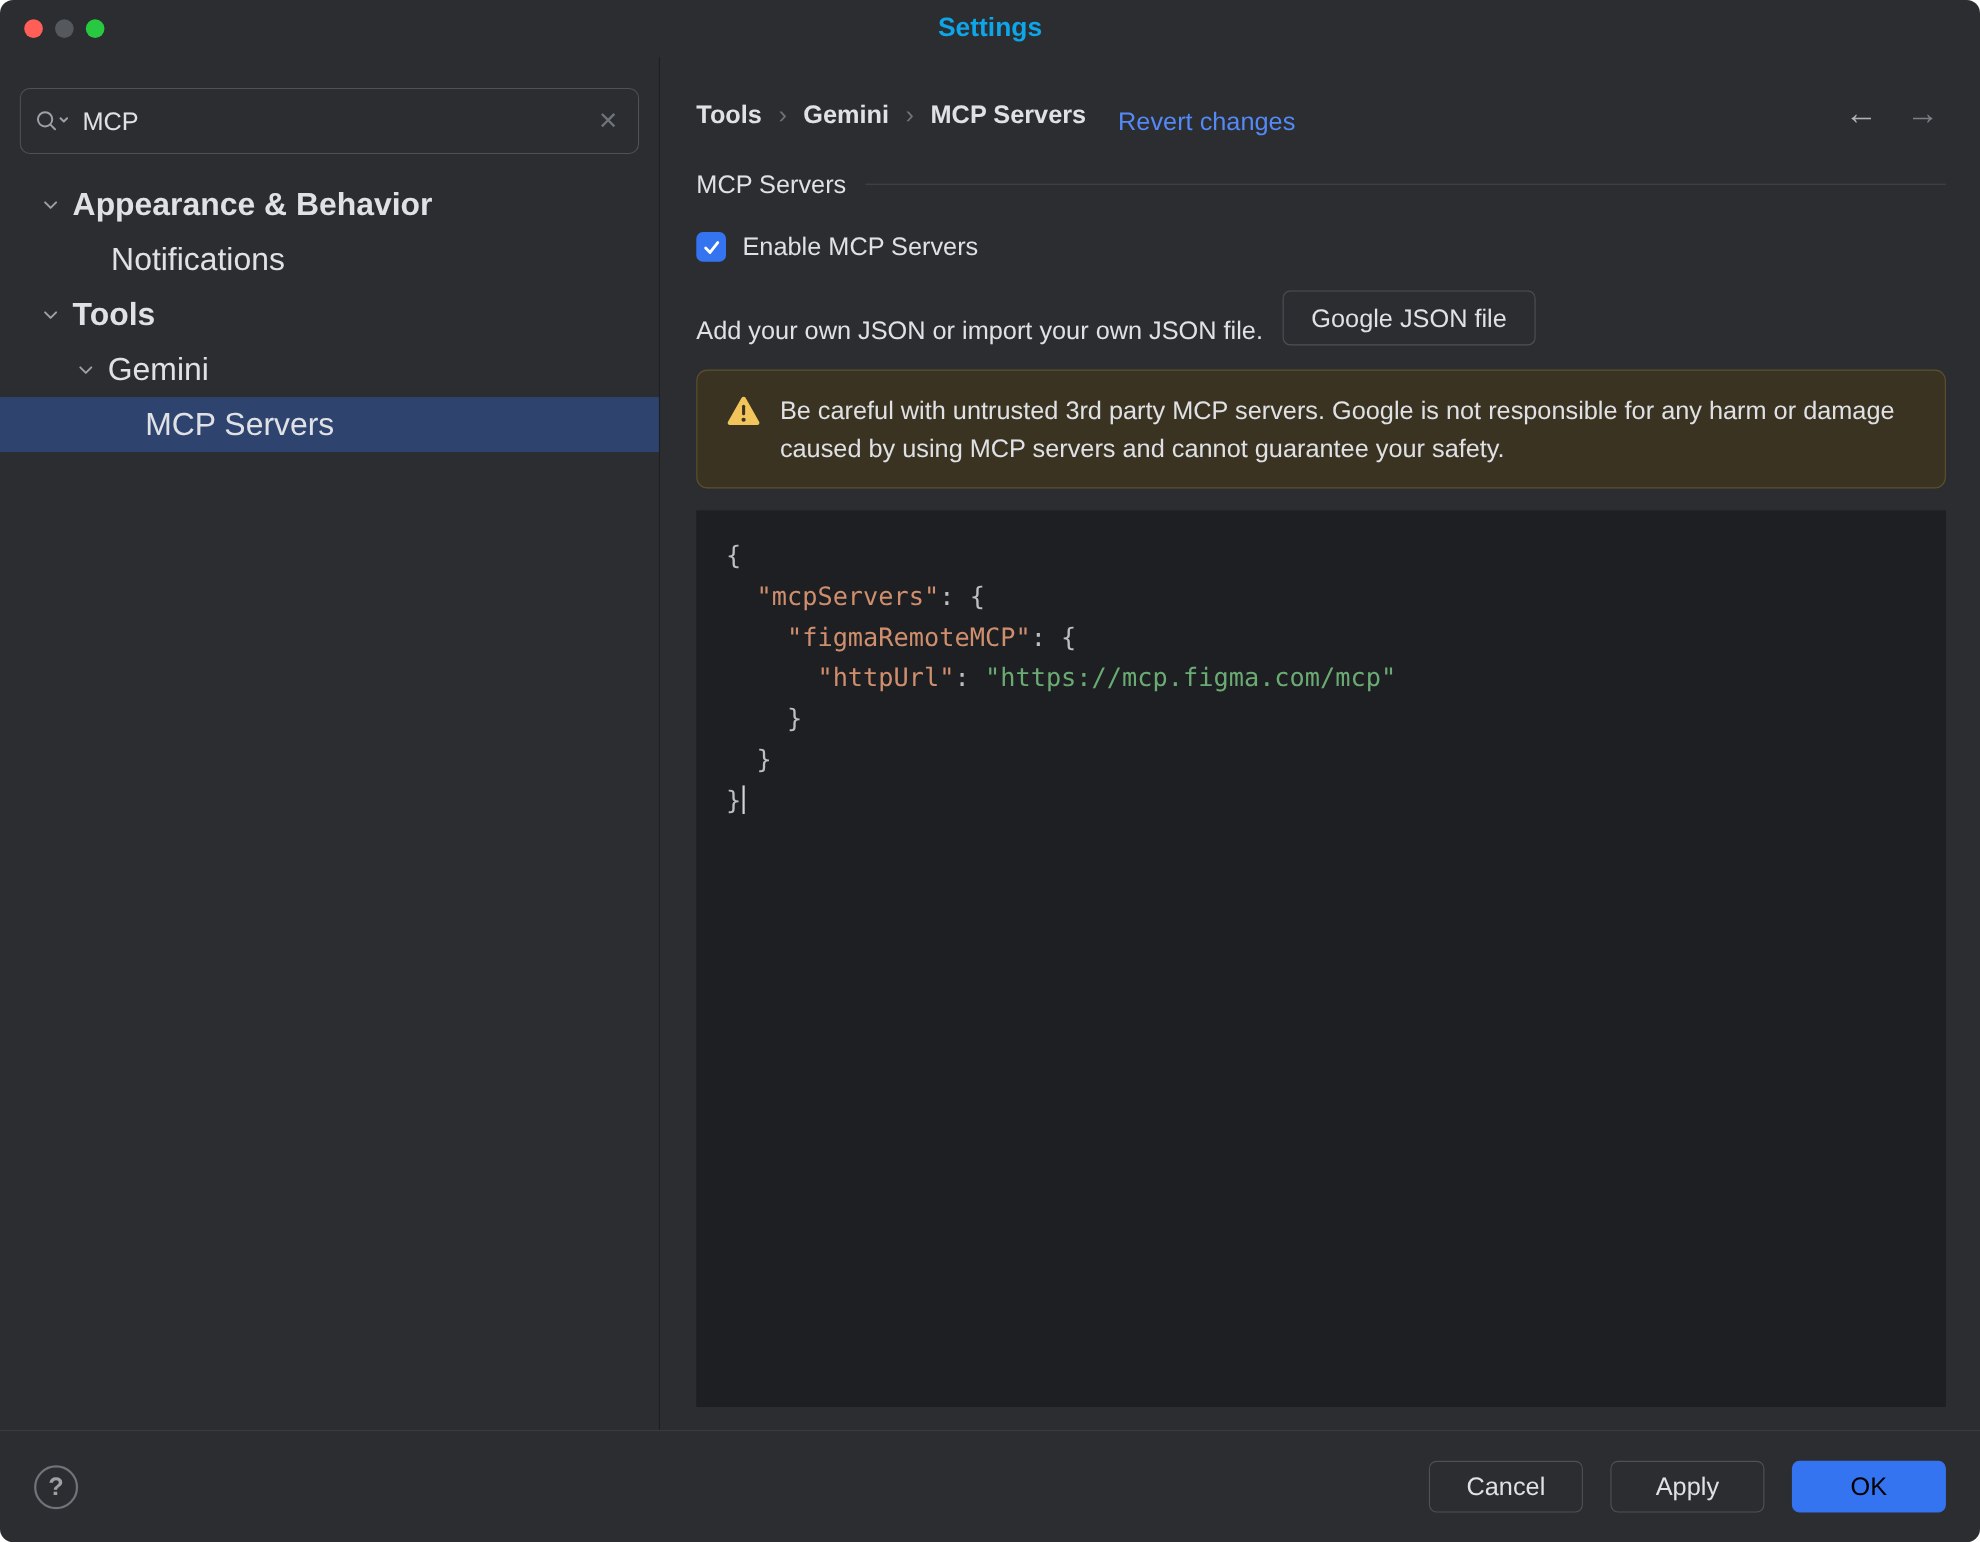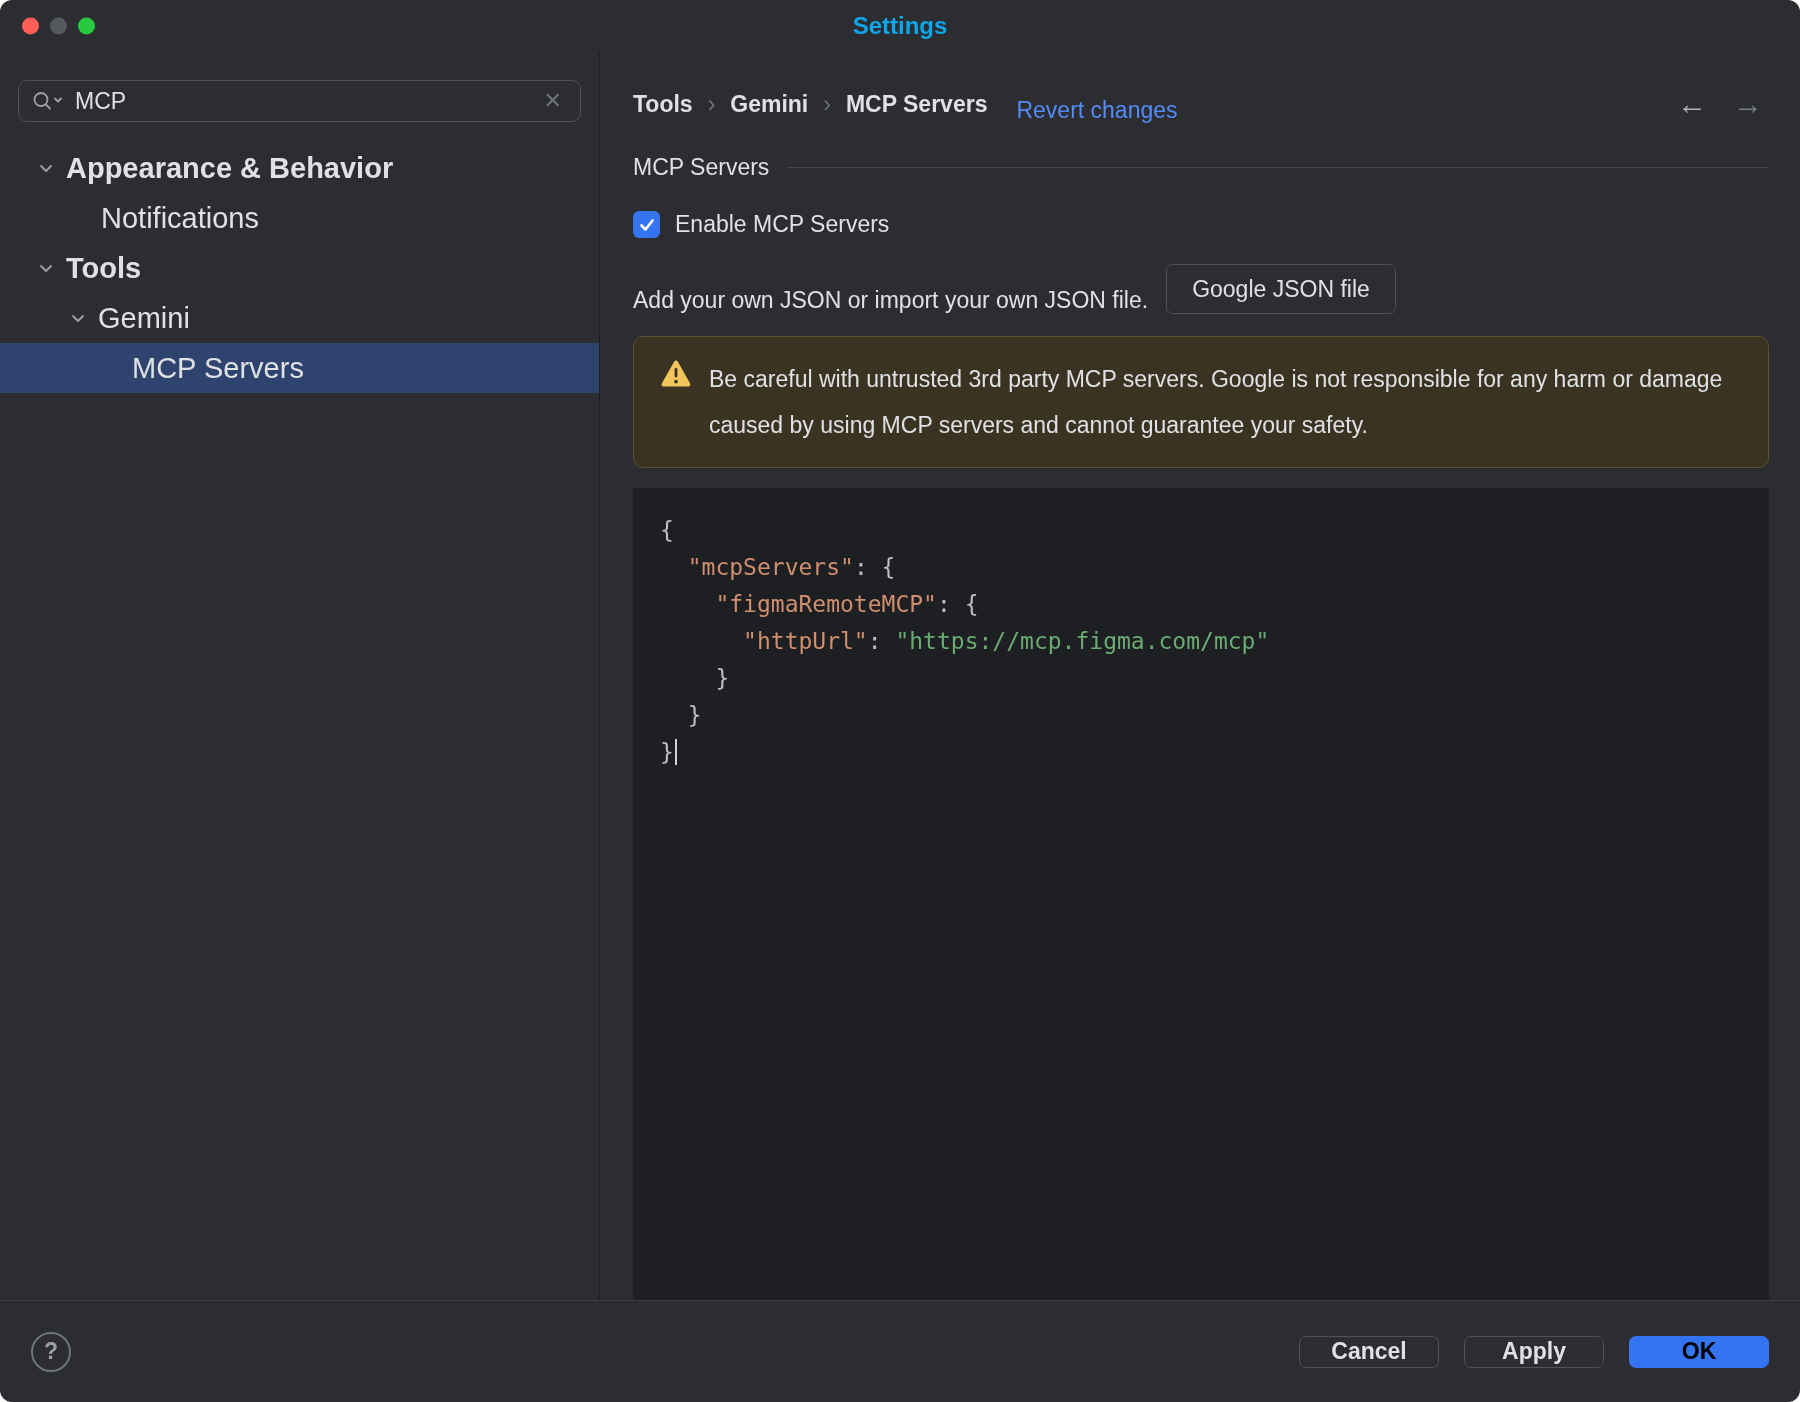--- a/index.html
+++ b/index.html
@@ -14,21 +14,21 @@
   .traffic-lights{position:absolute;left:22px;top:50%;transform:translateY(-50%);display:flex;gap:11px;}
   .tl{width:17px;height:17px;border-radius:50%;display:inline-block;cursor:default;}
   .tl.red{background:#FF5F57;}
   .tl.gray{background:#55585C;}
   .tl.green{background:#28C840;}
   .win-title{font-size:24px;font-weight:bold;color:#0ea5e9;}
   
   .body-row{flex:1 1 auto;display:flex;min-height:0;}
   .sidebar{width:600px;flex:0 0 600px;border-right:1px solid #1E1F22;display:flex;flex-direction:column;}
   .searchbox{
-    margin:28px 18px 0 18px;height:42px;border:1px solid #4E5157;border-radius:9px;
+    margin:28px 18px 0 18px;height:60px;border:1px solid #4E5157;border-radius:9px;
     display:flex;align-items:center;padding:0 14px 0 12px;background:#2B2D30;
   }
   .searchbox input{
     flex:1;background:transparent;border:none;outline:none;color:#DFE1E5;
     font-size:23px;font-family:"Liberation Sans","DejaVu Sans",sans-serif;margin-left:8px;
   }
   .clear-x{color:#6F737A;font-size:22px;line-height:1;cursor:pointer;padding:2px 4px;}
   .tree{margin-top:21px;}
   .row{height:50px;display:flex;align-items:center;font-size:29px;color:#DFE1E5;cursor:pointer;}
   .row.group{font-weight:bold;}
@@ -54,21 +54,21 @@
   .checkbox{width:27px;height:27px;background:#3574F0;border-radius:6px;display:flex;align-items:center;justify-content:center;}
   .import-row{display:flex;align-items:flex-end;gap:18px;margin-top:26px;font-size:23px;}
   .btn{
     height:50px;padding:0 25px;border:1px solid #4E5157;border-radius:7px;background:transparent;
     color:#DFE1E5;font-size:23px;font-family:"Liberation Sans","DejaVu Sans",sans-serif;cursor:pointer;
   }
   .warning{
     margin-top:22px;background:#3B3322;border:1px solid #5E512F;border-radius:10px;
     padding:19px 26px;display:flex;gap:17px;align-items:flex-start;
   }
-  .warning p{margin:0;font-size:23px;line-height:46px;color:#DFE1E5;max-width:1030px;}
+  .warning p{margin:0;font-size:23px;line-height:34px;color:#DFE1E5;max-width:1030px;}
   .warning .wicon{flex:0 0 32px;padding-top:3px;}
   .editor{
     margin-top:20px;height:815px;background:#1E1F22;padding:24px 20px 20px 27px;
     overflow:hidden;cursor:text;
   }
   .code-line{white-space:pre;line-height:37px;font-size:23px;font-family:"DejaVu Sans Mono","Liberation Mono",monospace;color:#BCBEC4;}
   .tok-p{color:#BCBEC4;}
   .tok-k{color:#CF8E6D;}
   .tok-s{color:#6AAB73;}
   .tok-c{display:inline-block;width:2px;height:26px;background:#D1D3D8;vertical-align:-5px;margin-left:1px;}
@@ -76,21 +76,21 @@
   .footer{
     flex:0 0 102px;border-top:1px solid #393B40;display:flex;align-items:center;
     justify-content:space-between;padding:0 31px;
   }
   .help-circle{
     width:40px;height:40px;border:2px solid #6F737A;border-radius:50%;
     display:flex;align-items:center;justify-content:center;color:#9DA0A6;
     font-size:23px;font-weight:bold;cursor:pointer;
   }
   .footer-buttons{display:flex;gap:25px;}
-  .footer-buttons .btn{height:32px;min-width:140px;font-weight:bold;}
+  .footer-buttons .btn{height:47px;min-width:140px;}
   .btn.primary{background:#3574F0;border-color:#3574F0;color:#000000;}
 </style>
 </head>
 <body>
 
 <div class="window">
 
   <div class="titlebar">
     <div class="traffic-lights">
       <span class="tl red"></span>

